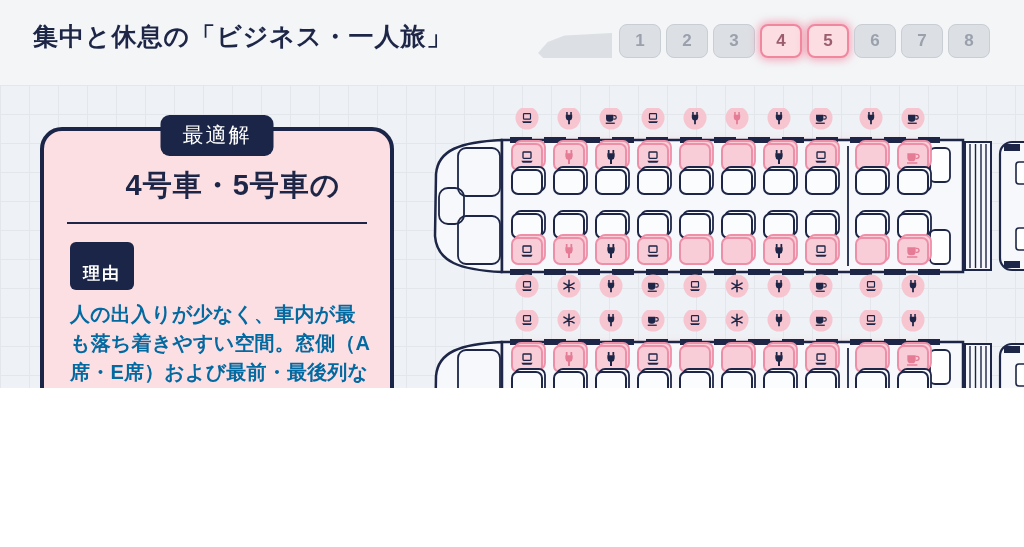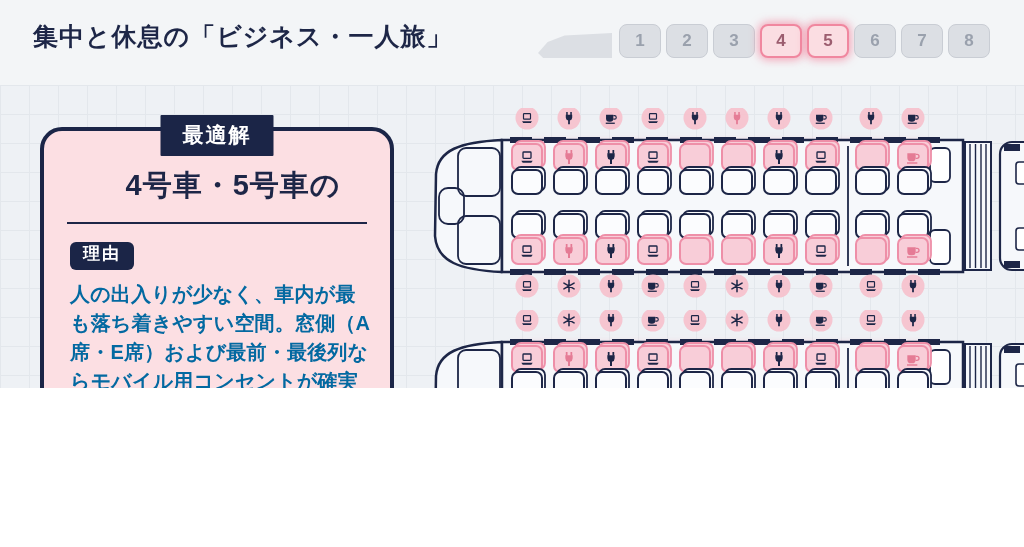--- a/index.html
+++ b/index.html
@@ -24,27 +24,27 @@
   .sel-car::before, .sel-car::after { content:""; position:absolute; bottom:-4px; width:7px; height:7px;
     border-radius:50%; background:#cdd1d7; z-index:-1; }
   .sel-car::before { left:5px; } .sel-car::after { right:5px; }
   .sel-car.hl { background:#fbdde2; border:2px solid #f0879f; color:#9c5d6f;
     box-shadow:0 0 9px 2px rgba(243,139,163,.75); }
 
   
   .card { position:absolute; left:40px; top:127px; width:354px; height:397px;
     background:#fcdfe3; border:4px solid #1b2547; border-radius:22px; }
   .best-badge { position:absolute; left:50%; top:-16px; transform:translateX(-50%);
-    background:#1b2547; color:#ffffff; font-size:21px; font-weight:700;
-    padding:6px 22px 7px; border-radius:1px; letter-spacing:2px; white-space:nowrap; }
+    background:#1b2547; color:#ffffff; font-size:21px; font-weight:400;
+    padding:6px 22px 7px; border-radius:9px; letter-spacing:2px; white-space:nowrap; }
   .card-heading { margin-top:34px; text-align:center; color:#1d2647;
     font-size:29px; font-weight:800; line-height:41px; letter-spacing:1px;padding-left:32px; }
   .card-divider { margin:16px auto 0; width:300px; height:0; border-top:2px solid #1d2647; }
   .reason-badge { display:inline-block; margin:18px 8px 0 26px; background:#1b2547; color:#ffffff;
-    font-size:17px; font-weight:800; padding:0 13px 5px; border-radius:6px; letter-spacing:2px; }
+    font-size:17px; font-weight:800; padding:20px 13px 5px; border-radius:6px; letter-spacing:2px; }
   .reason-text { margin:10px 24px 0 26px; width:302px; color:#0369a1;
     font-size:20px; font-weight:700; line-height:29px; letter-spacing:0.2px; }
 
   .diagram { position:absolute; left:0; top:0; width:1024px; height:547px; pointer-events:none; }
   .car-svg { position:absolute; }
   .hidden-defs { position:absolute; width:0; height:0; overflow:hidden; }
 </style>
 </head>
 <body>
 

